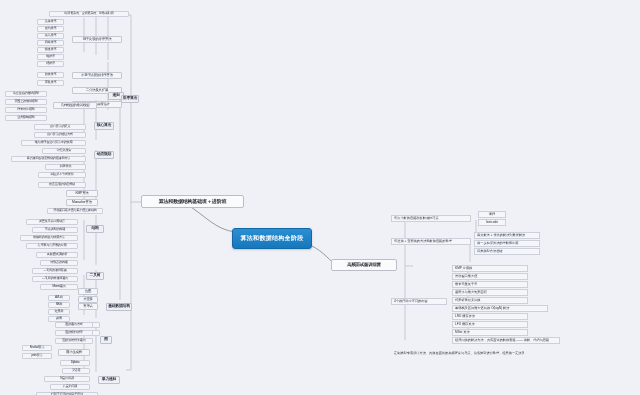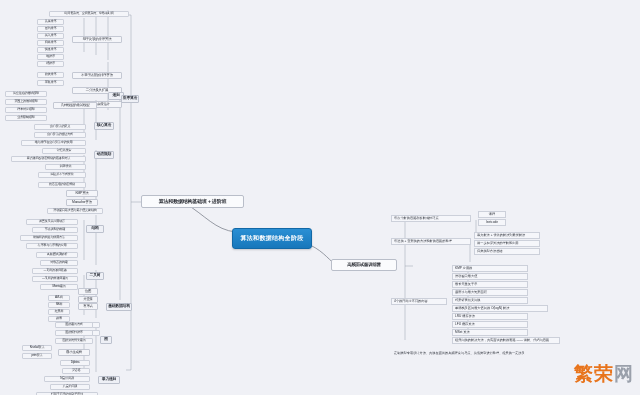--- a/index.html
+++ b/index.html
@@ -432,18 +432,14 @@
     <span>MSet 算法</span>
     </div>
   <div class="panel-row" style="left:452px;top:337px;width:108px;">
     <span>经典问题的解决方法，真实面试的解题套路 —— 讲解、代码与思路</span>
     </div>
 
   <div class="panel-row" style="left:392px;top:350px;width:160px;border:none;background:transparent;">
     <span>定制类型专项设计方法、真题在面试的高频程度与考点、按照类型进行整理、经典题一定涉及</span>
   </div>
 
-  <div class="watermark">
-    <span class="wm-a">繁荣</span>
-      <span class="wm-b">网</span>
-  </div>
 
 </div>
 
 </body></html>

